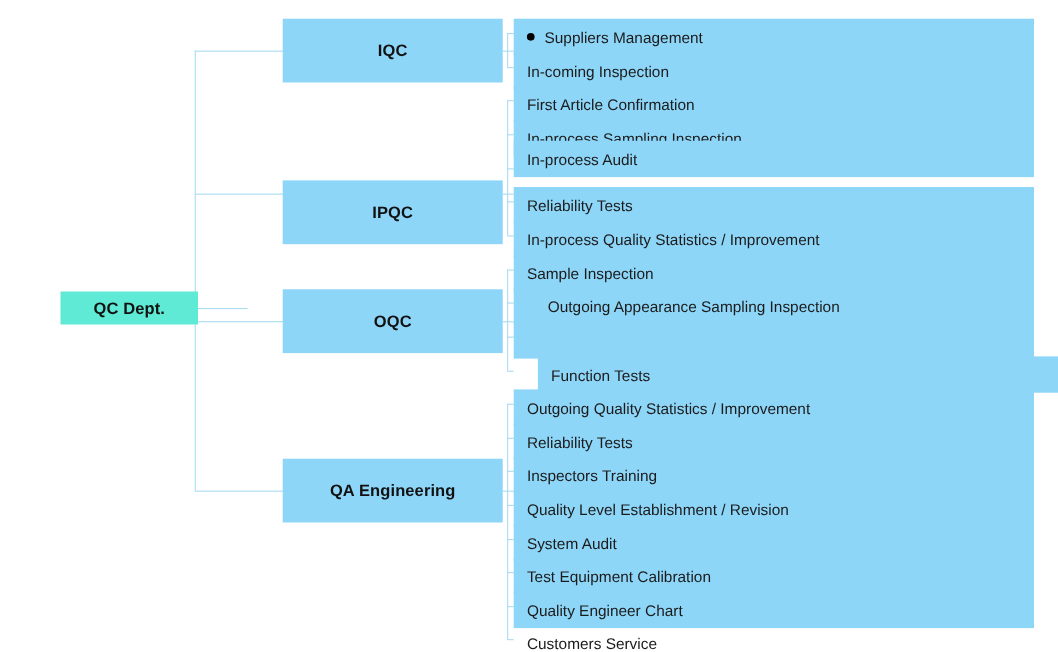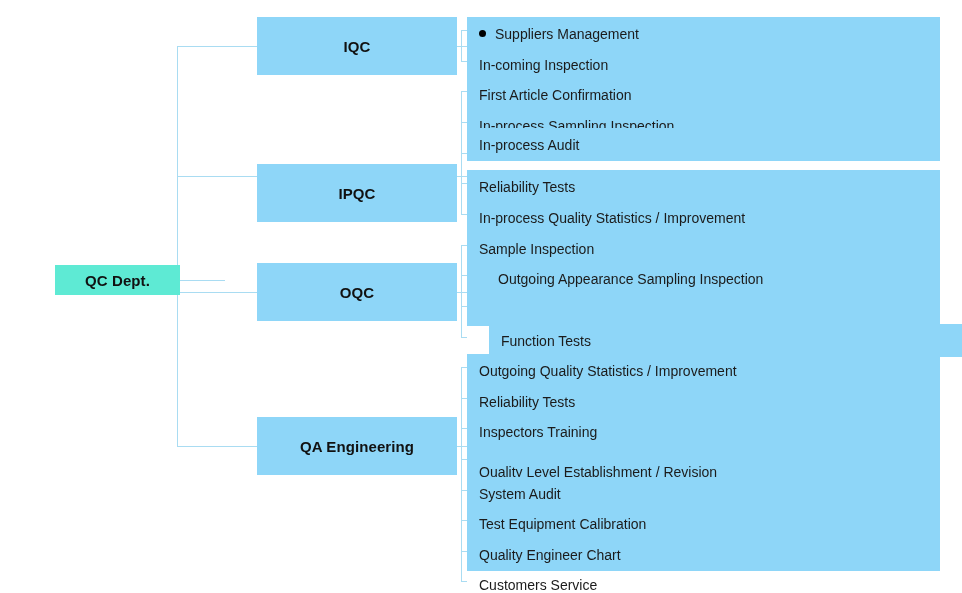--- a/index.html
+++ b/index.html
@@ -186,21 +186,21 @@
   </div>
   <div class="leaf" style="top:354px;">
     <span class="leaf-label">Outgoing Quality Statistics / Improvement</span>
   </div>
   <div class="leaf" style="top:385px;">
     <span class="leaf-label">Reliability Tests</span>
   </div>
   <div class="leaf" style="top:415px;">
     <span class="leaf-label">Inspectors Training</span>
   </div>
-  <div class="leaf" style="top:446px;align-items:flex-end;">
+  <div class="leaf" style="top:446px;">
     <span class="leaf-label">Quality Level Establishment / Revision</span>
   </div>
   <div class="leaf" style="top:477px;">
     <span class="leaf-label">System Audit</span>
   </div>
   <div class="leaf" style="top:507px;">
     <span class="leaf-label">Test Equipment Calibration</span>
   </div>
   <div class="leaf" style="top:538px;">
     <span class="leaf-label">Quality Engineer Chart</span>

